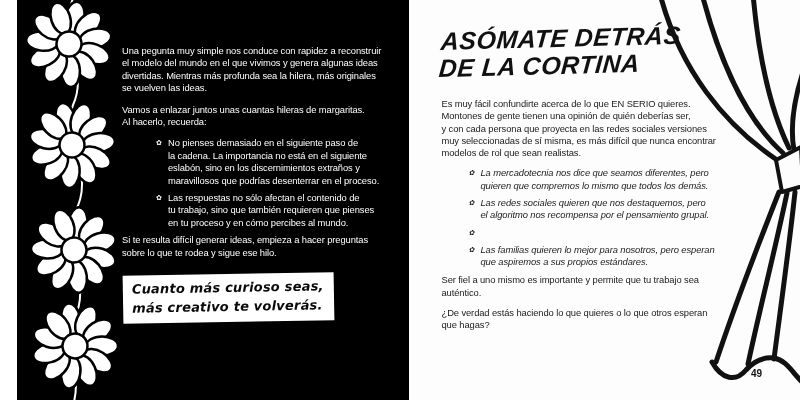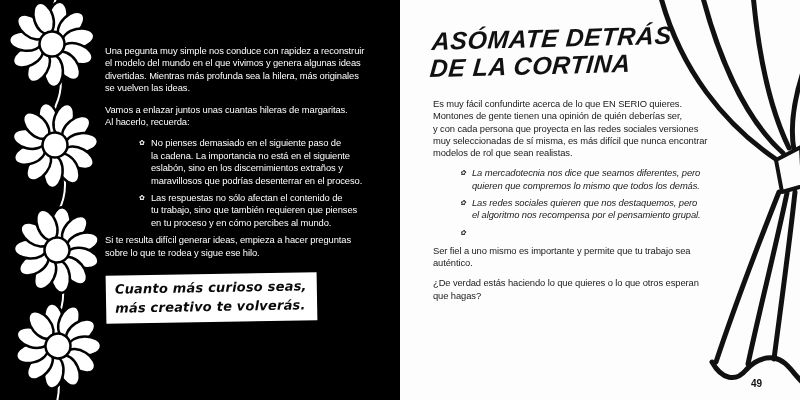--- a/index.html
+++ b/index.html
@@ -1,19 +1,19 @@
 <!DOCTYPE html>
 <html><head>
 <meta charset="utf-8">
 <style>
   * { margin: 0; padding: 0; box-sizing: border-box; }
   html, body { width: 800px; height: 400px; overflow: hidden; }
   body { font-family: "Liberation Sans", sans-serif; }
 
-  .spread { display: flex; width: 800px; height: 400px; }
+  .spread { display: flex; width: 800px; height: 400px; padding-left: 17px; }
 
   .page { position: relative; width: 400px; height: 400px; overflow: hidden; }
   .page-left  { background: #000000; color: #ffffff; }
   .page-right { background: #fdfdfd; color: #1a1a1a; }
 
   .illustration { position: absolute; top: 0; pointer-events: none; }
   .daisy-chain { left: 0; }
   .curtain { right: 0; }
 
   
@@ -55,21 +55,21 @@
     color: #111111;
     transform: rotate(-1.5deg) skewX(-6deg);
     transform-origin: left top;
     margin-bottom: 16px;
   }
   .chapter-title span { display: block; }
 
   .right-bullets { padding-left: 27px; margin-bottom: 6px; font-style: italic; }
 
   .page-number {
-    position: absolute; right: 38px; bottom: 11px;
+    position: absolute; right: 38px; bottom: 21px;
     font-size: 10px; font-weight: bold; color: #111111; z-index: 3;
   }
 </style>
 </head>
 <body>
 
 <div class="spread">
 
   <div class="page page-left">
 
@@ -166,20 +166,25 @@
 quieren que compremos lo mismo que todos los demás.</span>
         </div>
         <div class="bullet-row">
           <span class="bullet-mark">✿</span>
           <span class="bullet-text">Las redes sociales quieren que nos destaquemos, pero
 el algoritmo nos recompensa por el pensamiento grupal.</span>
         </div>
         <div class="bullet-row">
           <span class="bullet-mark">✿</span>
         </div>
+        <div class="bullet-row">
+          <span class="bullet-mark">✿</span>
+          <span class="bullet-text">Las familias quieren lo mejor para nosotros, pero esperan
+que aspiremos a sus propios estándares.</span>
+        </div>
       </div>
 
       <p>Ser fiel a uno mismo es importante y permite que tu trabajo sea auténtico.</p>
       <p>¿De verdad estás haciendo lo que quieres o lo que otros esperan
 que hagas?</p>
     </div>
 
     <div class="page-number">49</div>
   </div>
 </div>

